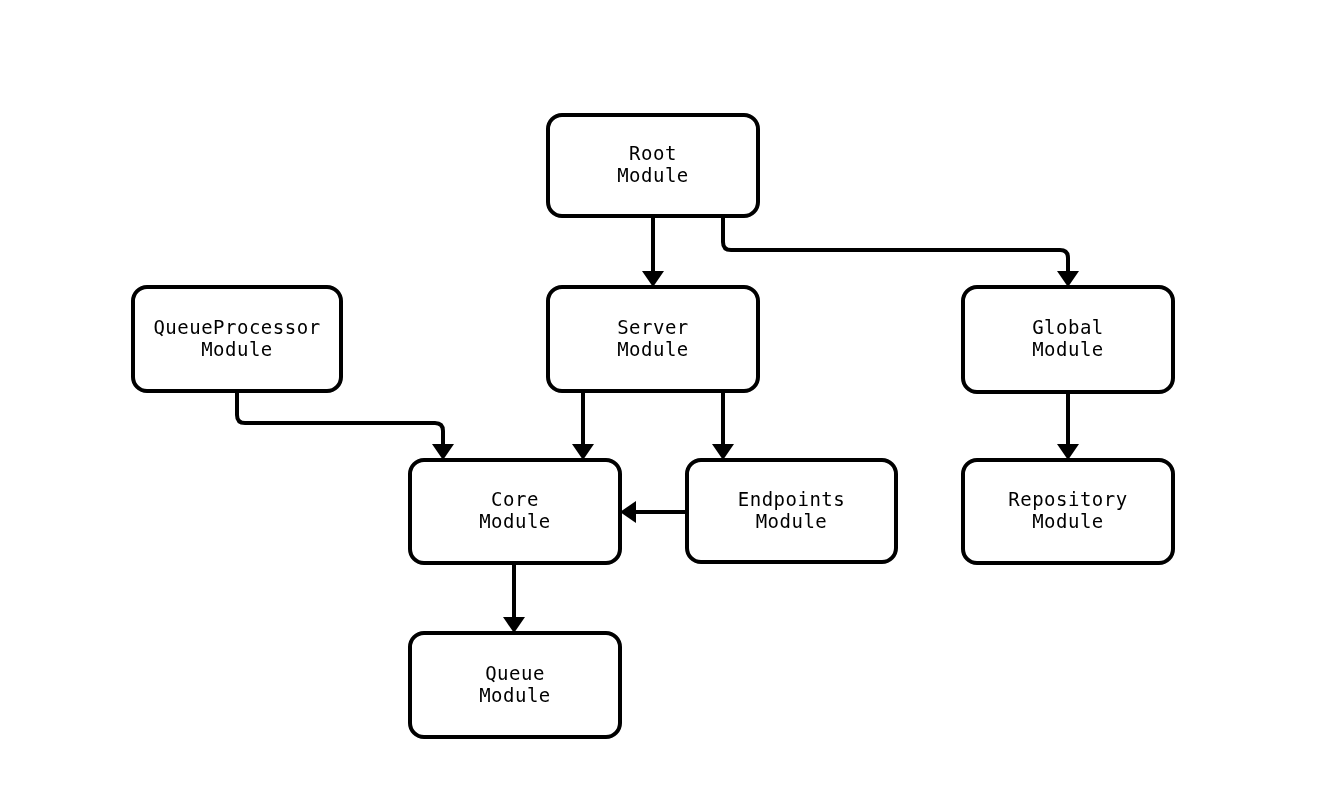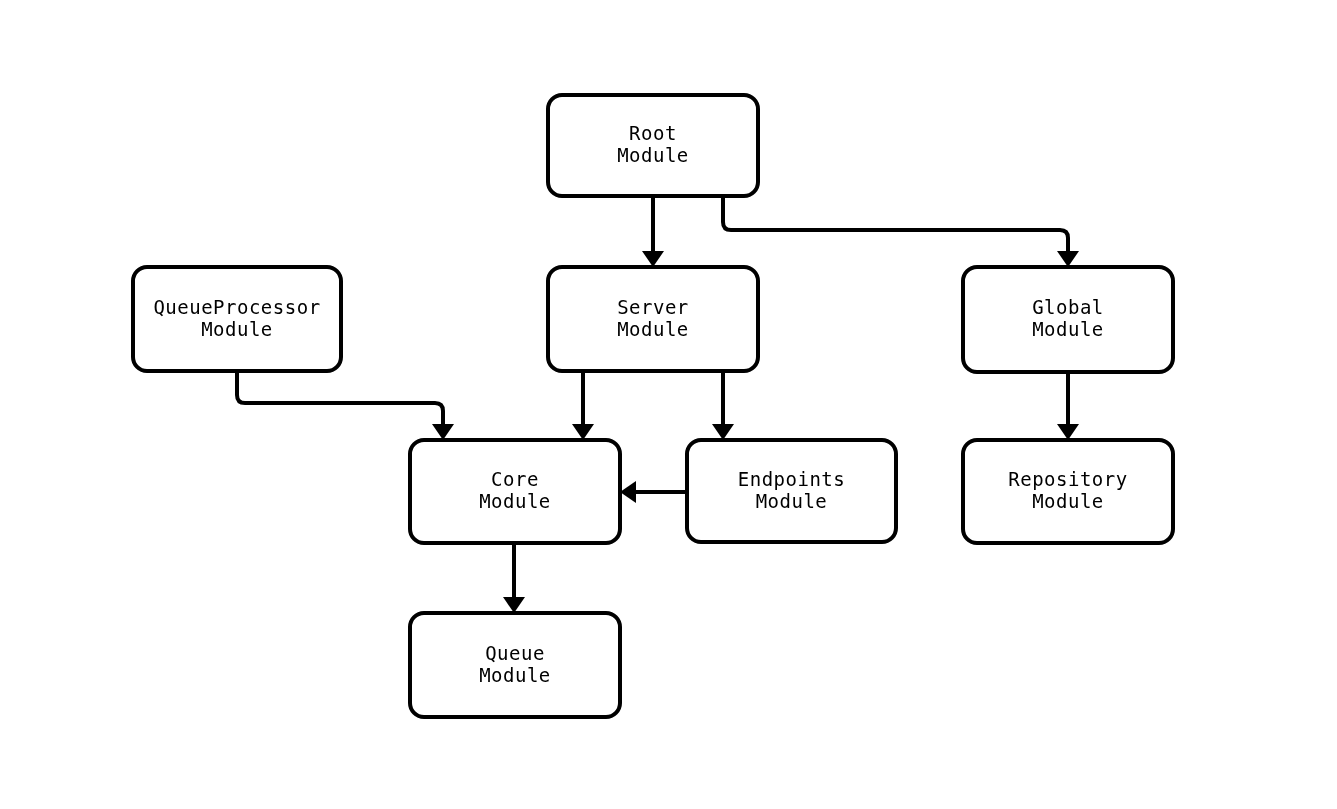--- a/index.html
+++ b/index.html
@@ -11,20 +11,21 @@
     width: 1337px;
     height: 809px;
     overflow: hidden;
     font-family: "DejaVu Sans Mono", "Liberation Mono", monospace;
   }
   #diagram-root {
     position: relative;
     width: 1337px;
     height: 770px;
     background: #ffffff;
+    margin-top: 20px;
   }
   svg#module-graph {
     display: block;
     width: 1337px;
     height: 809px;
   }
   .node-box {
     fill: #ffffff;
     stroke: #000000;
     stroke-width: 4;

